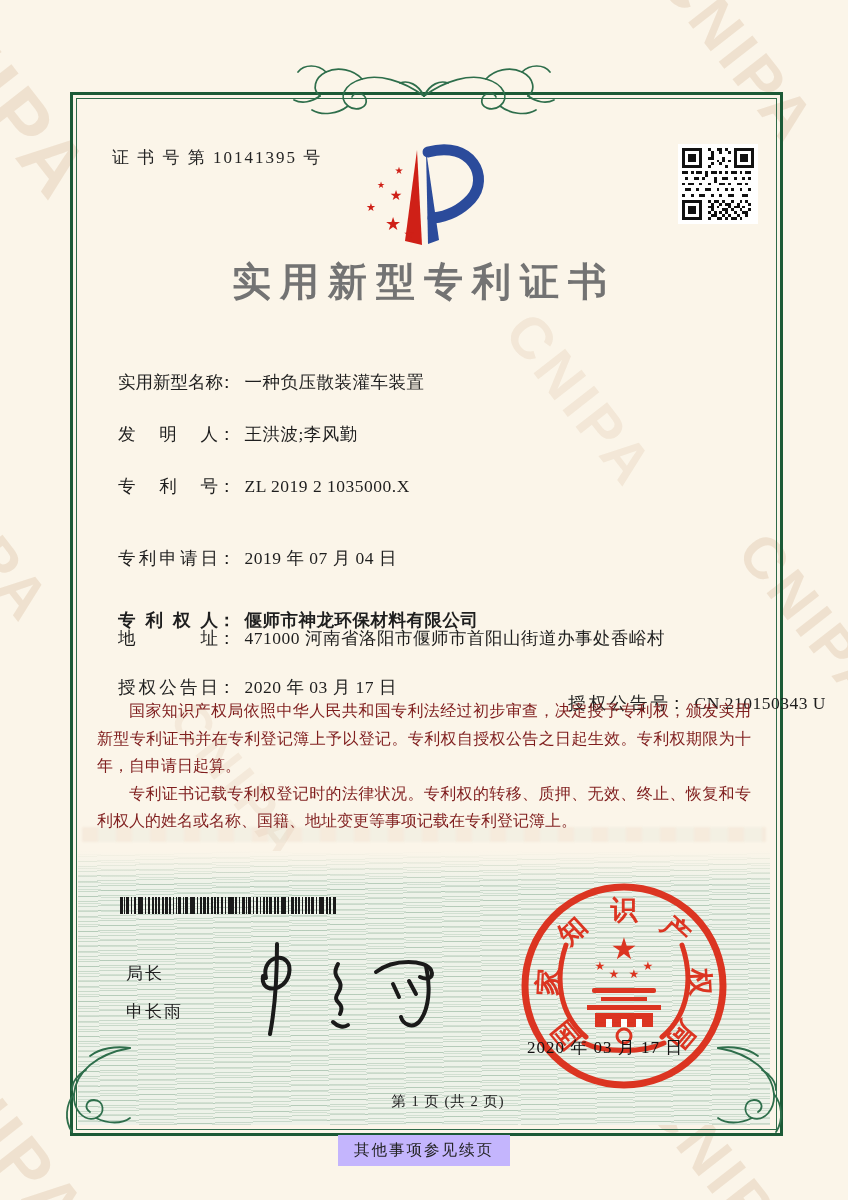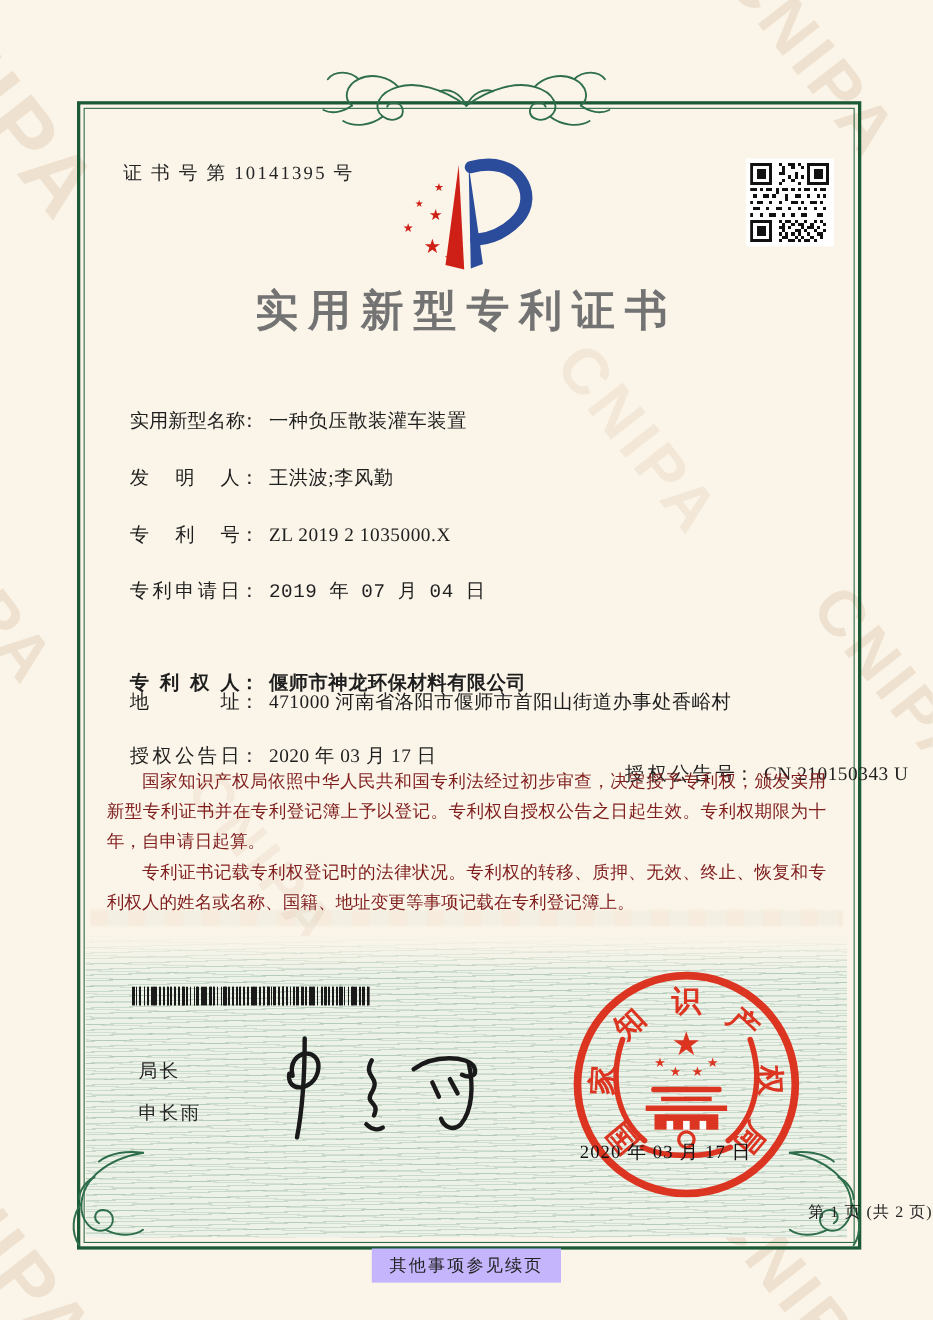--- a/index.html
+++ b/index.html
@@ -55,21 +55,21 @@
 
   .director{position:absolute;left:126px;top:962px;font-family:"Liberation Sans","DejaVu Sans",sans-serif;
             font-size:17px;color:#222;}
   .director div{margin-bottom:15px;letter-spacing:2px;}
 
   .sig{position:absolute;left:230px;top:936px;}
 
   .seal{position:absolute;left:513px;top:875px;opacity:.94;}
   .seal-date{position:absolute;left:527px;top:1036px;font-size:17px;color:#111;letter-spacing:1px;z-index:5;}
 
-  .page-info{position:absolute;left:0;right:0;top:1092px;text-align:right;font-size:14.5px;
+  .page-info{position:absolute;left:0;right:0;top:1092px;text-align:center;font-size:14.5px;
              color:#222;letter-spacing:1px;margin-left:48px;}
   .cont-note{position:absolute;left:50%;transform:translateX(-50%);top:1135px;background:#c4b5fd;
              padding:5px 16px;font-size:15.5px;letter-spacing:2px;color:#222;}
 </style>
 </head>
 <body>
 
 <div class="page">
 
   <span class="wm" style="left:-55px;top:-50px;font-size:80px;">CNIPA</span>
@@ -249,21 +249,21 @@
 
   <div class="frow" style="top:358px;">
     <span class="flabel">实用新型名称</span><span class="fcolon">：</span><span class="fvalue">一种负压散装灌车装置</span>
   </div>
   <div class="frow" style="top:410px;">
     <span class="flabel">发明人</span><span class="fcolon">：</span><span class="fvalue">王洪波;李风勤</span>
   </div>
   <div class="frow" style="top:462px;">
     <span class="flabel">专利号</span><span class="fcolon">：</span><span class="fvalue">ZL 2019 2 1035000.X</span>
   </div>
-  <div class="frow" style="top:513px;font-family:Liberation Mono, monospace;">
+  <div class="frow" style="top:534px;">
     <span class="flabel">专利申请日</span><span class="fcolon">：</span><span class="fvalue">2019 年 07 月 04 日</span>
   </div>
   <div class="frow" style="top:596px;font-weight:bold;">
     <span class="flabel">专利权人</span><span class="fcolon">：</span><span class="fvalue">偃师市神龙环保材料有限公司</span>
   </div>
   <div class="frow" style="top:614px;">
     <span class="flabel">地址</span><span class="fcolon">：</span><span class="fvalue">471000 河南省洛阳市偃师市首阳山街道办事处香峪村</span>
   </div>
 
   <div class="frow" style="top:663px;">

